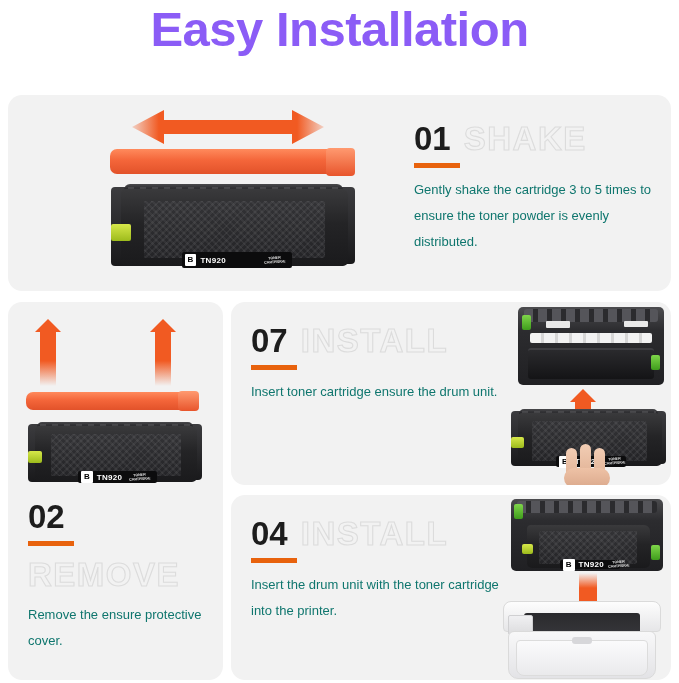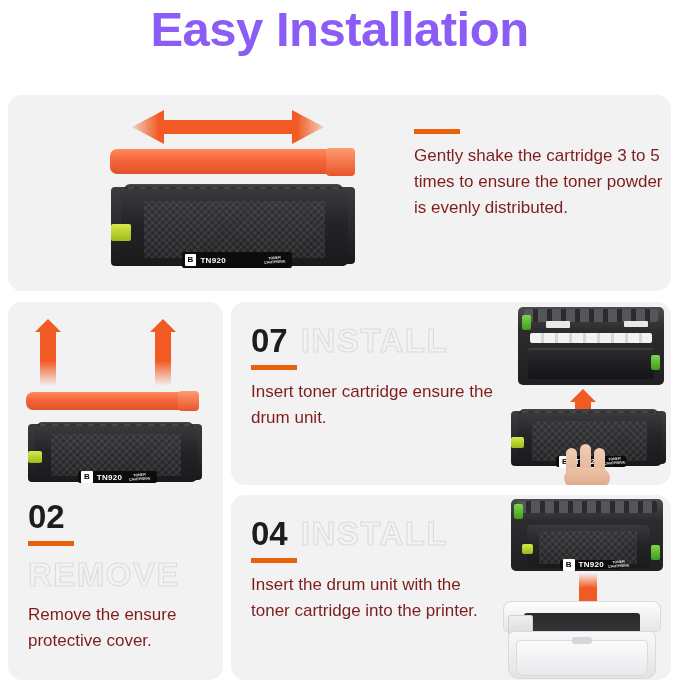--- a/index.html
+++ b/index.html
@@ -55,22 +55,22 @@
     -webkit-text-stroke: 1.1px #DCDCDC;
     margin-left: 13px;
     white-space: nowrap;
   }
   .rule {
     width: 46px; height: 5px;
     background: #E8620D;
     margin-top: 7px;
   }
   .step-desc {
-    color: #7f1d1d;
-    font-size: 17px;
+    color: #0f766e;
+    font-size: 13px;
     line-height: 26px;
     margin-top: 9px;
     max-width: 250px;
   }
 
   
   .text-01 { position: absolute; left: 406px; top: 27px; }
   .text-01 .step-desc { max-width: 250px; }
 
   
@@ -319,20 +319,24 @@
           <span class="model">TN920</span>
           <span class="sub">
             <span>TONER</span><br>
             <span>CARTRIDGE</span>
           </span>
         </div>
       </div>
     </div>
 
     <div class="text-01">
+      <div class="step-head">
+        <span class="step-num">01</span>
+        <span class="step-word">SHAKE</span>
+      </div>
       <div class="rule"></div>
       <div class="step-desc">Gently shake the cartridge 3 to 5 times to ensure the toner powder is evenly distributed.</div>
     </div>
   </div>
 
   <div class="card" id="card-02">
 
     <div class="art" style="left:4px; top:6px; width:207px; height:186px;">
 
       <div class="arrow-up" style="left:28px; top:22px; height:56px;"></div>

